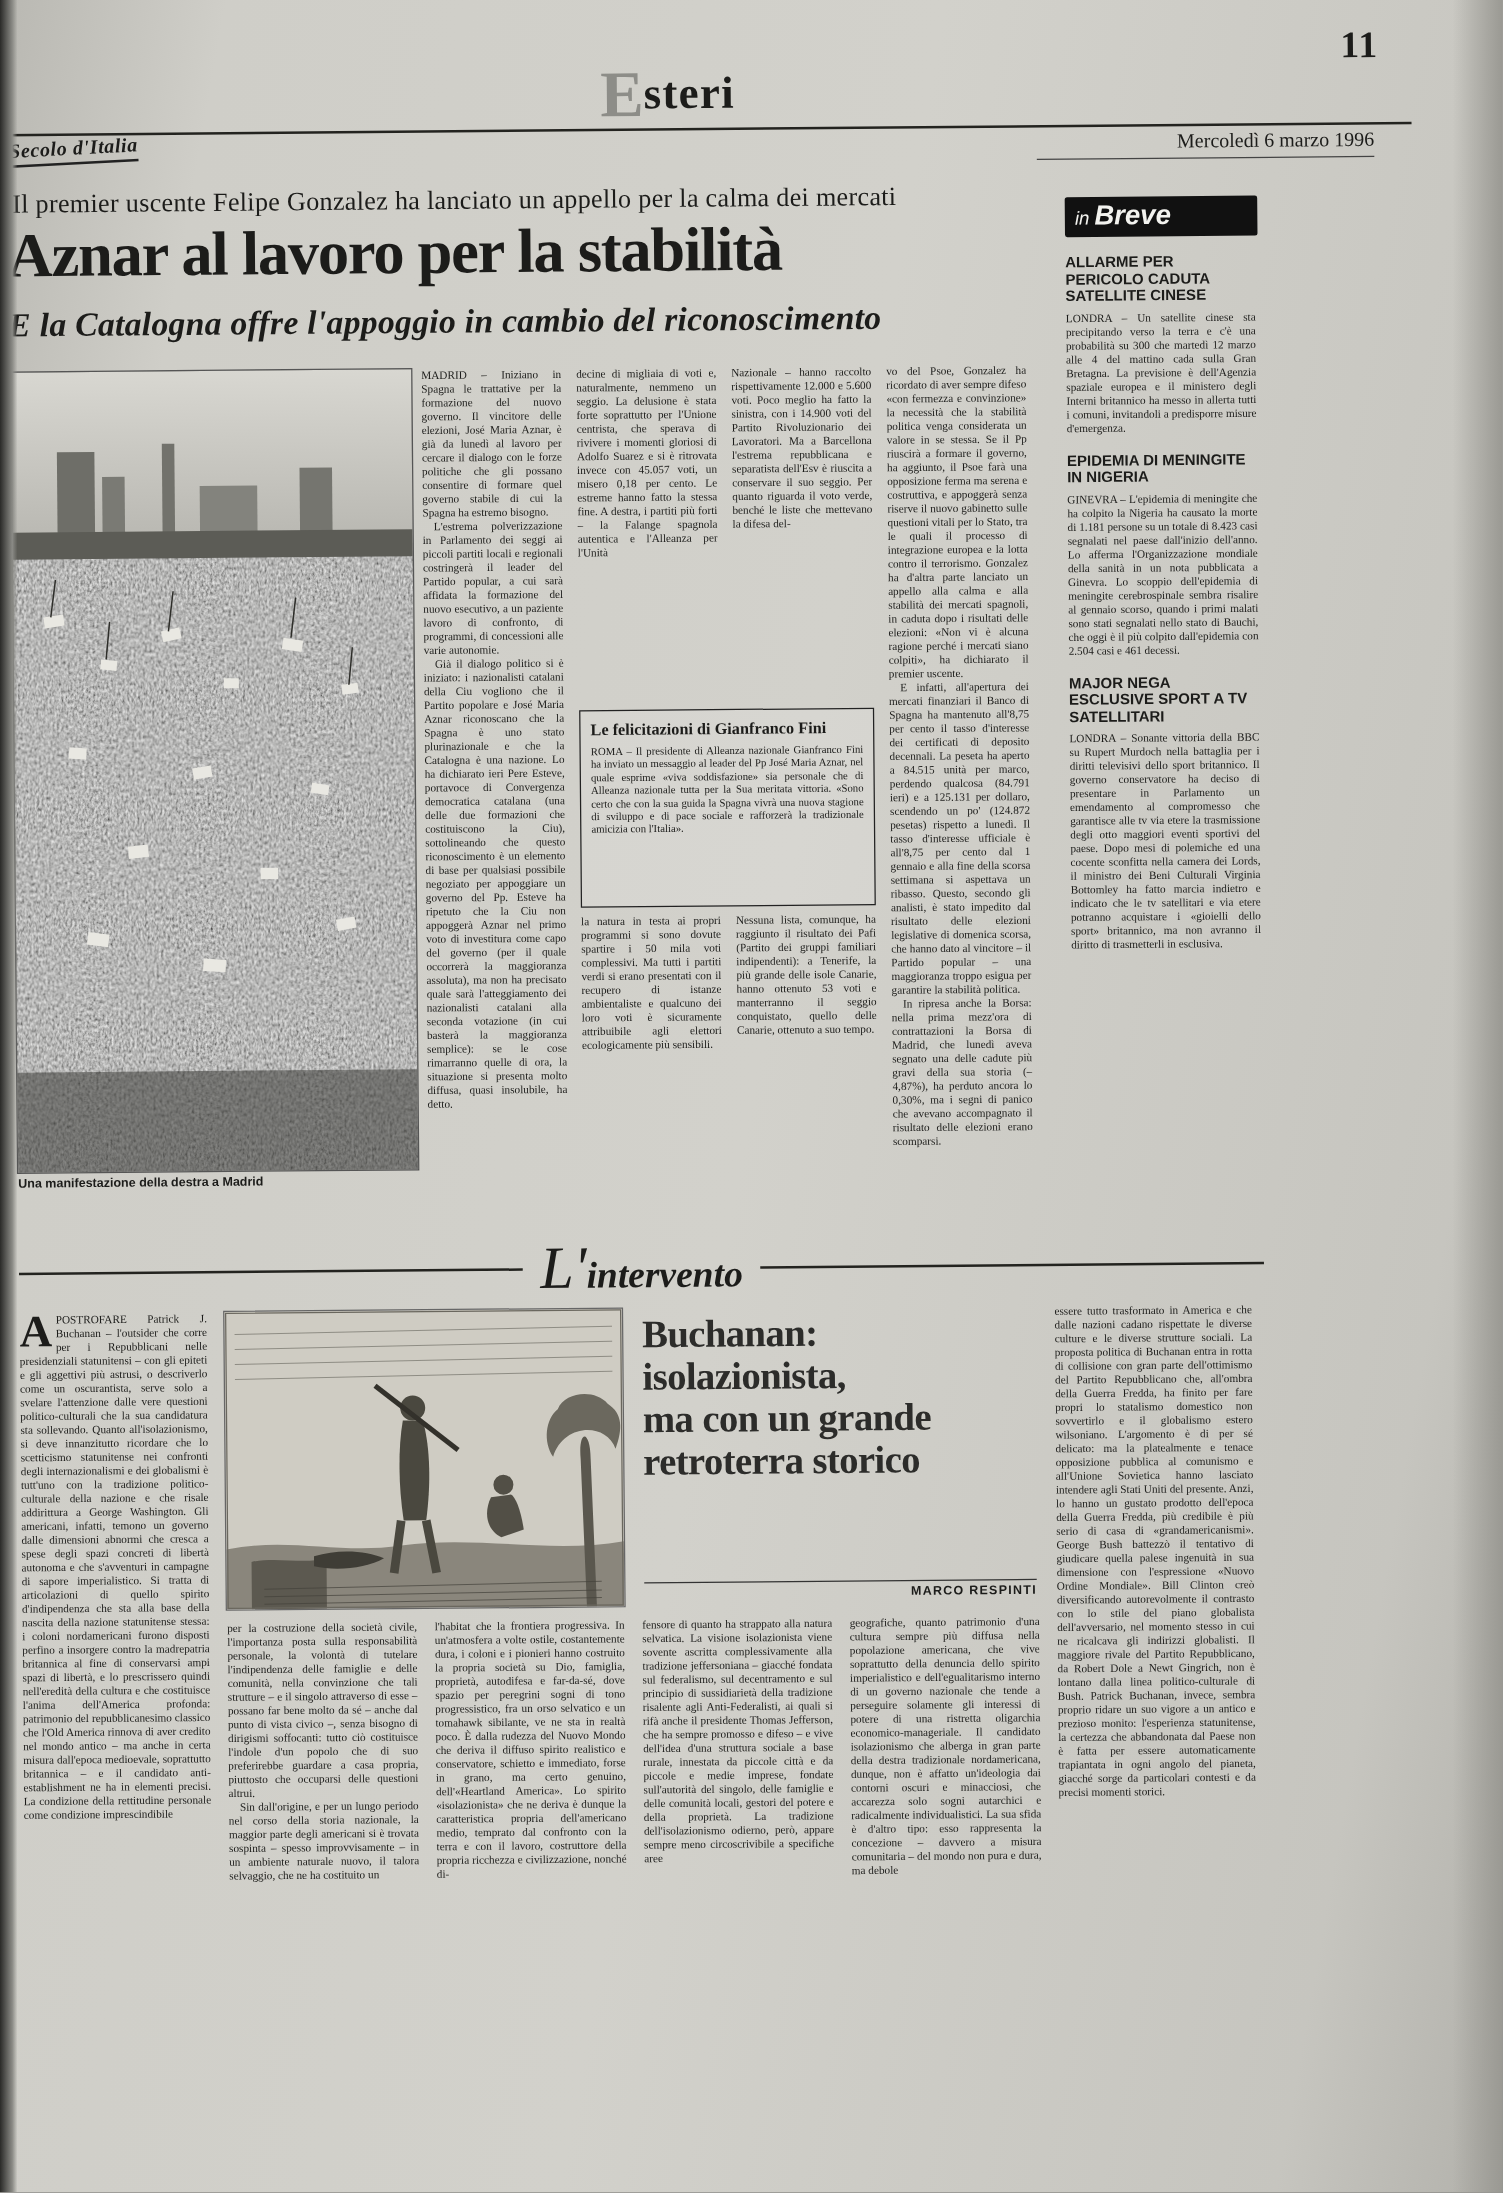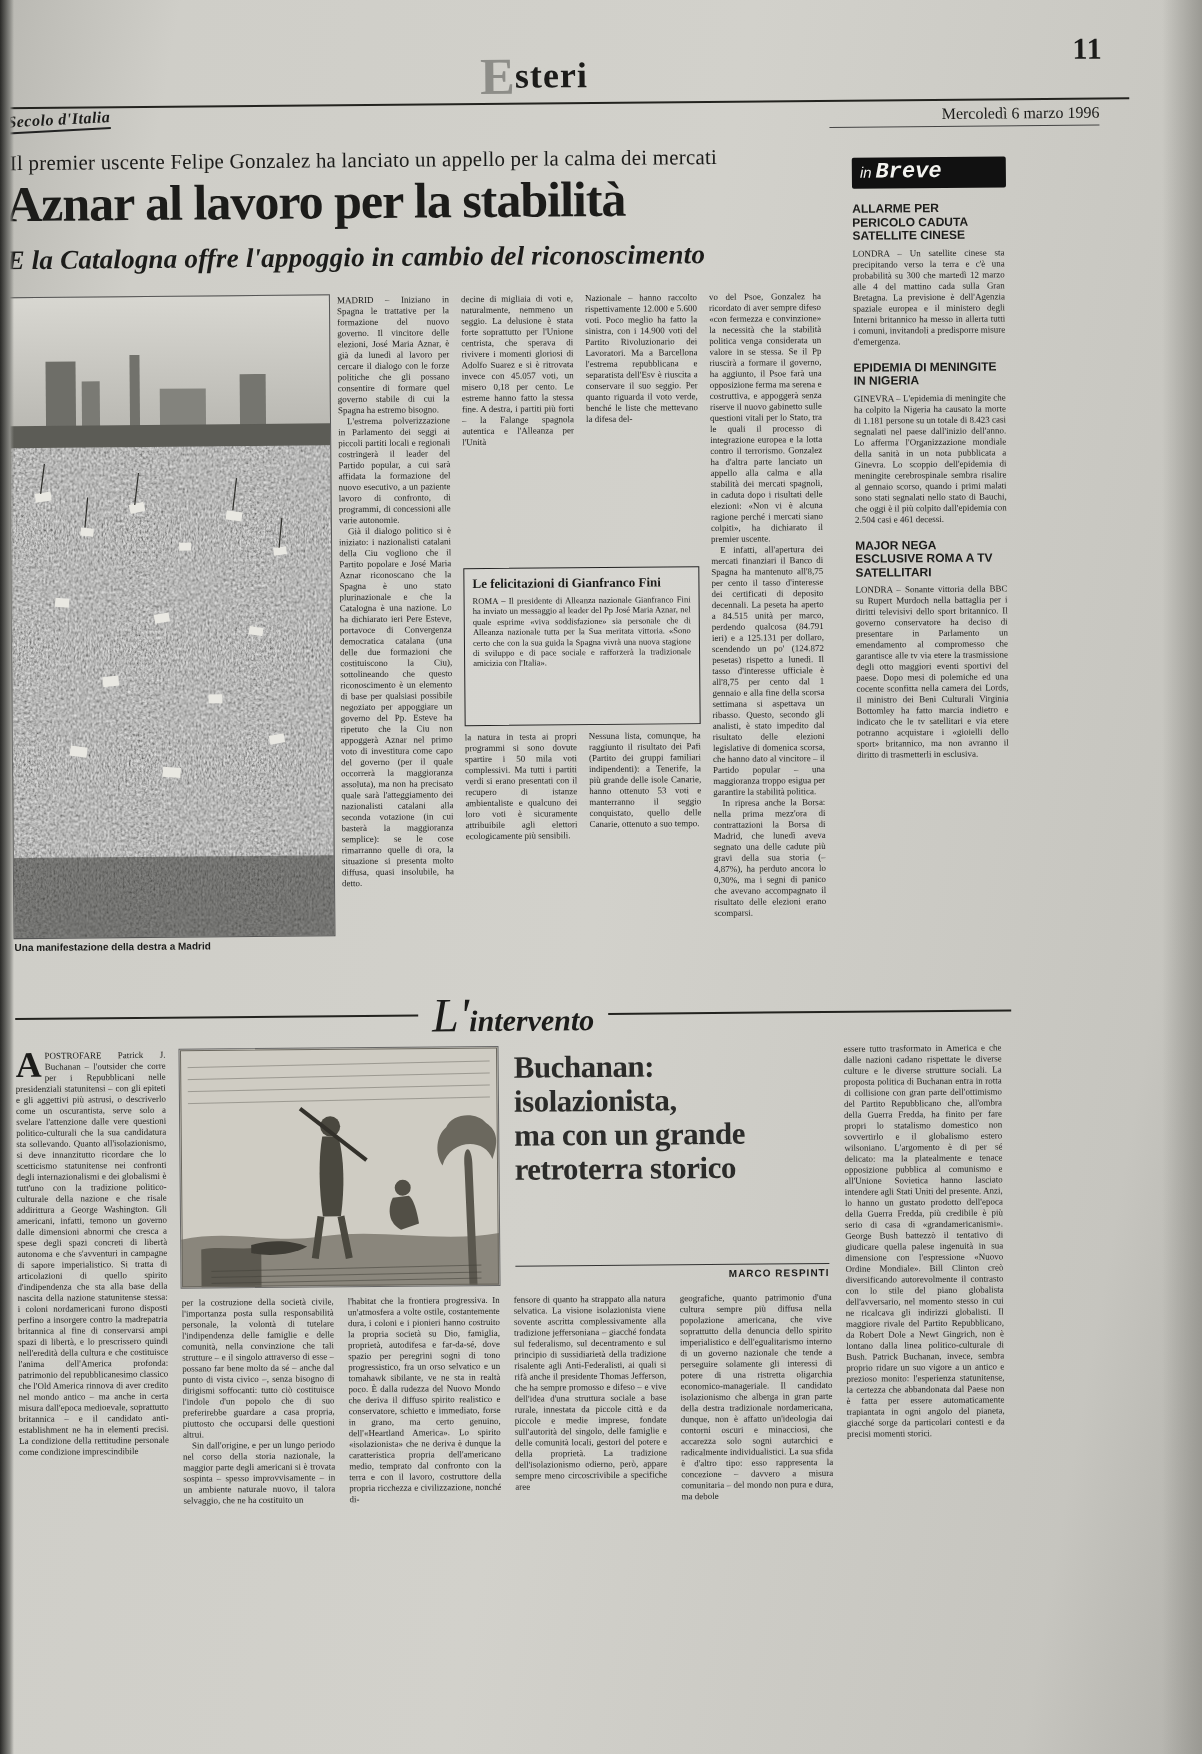--- a/index.html
+++ b/index.html
@@ -9,21 +9,21 @@
     color:#1c1c1a;
     font-family:"Liberation Serif", serif;
   }
   .paper::before{content:"";position:absolute;left:0;top:0;bottom:0;width:14px;
     background:linear-gradient(90deg,#2a2a28,#8a8a85 70%,transparent);z-index:5;}
   .paper::after{content:"";position:absolute;right:0;top:0;bottom:0;width:40px;
     background:linear-gradient(270deg,#9a9993,transparent);z-index:5;}
   .content{position:absolute;inset:0;transform:rotate(-0.5deg);}
 
   
-  .pagenum{position:absolute;top:36px;right:92px;font-size:30px;font-weight:bold;letter-spacing:1px;}
+  .pagenum{position:absolute;top:24px;right:92px;font-size:30px;font-weight:bold;letter-spacing:1px;}
   .section-title{position:absolute;top:46px;left:0;right:120px;text-align:center;}
   .section-initial{font-size:52px;font-weight:bold;color:#8d8d88;font-family:"Liberation Serif",serif;vertical-align:-6px;}
   .section-rest{font-size:36px;font-weight:bold;letter-spacing:1px;}
   .rule-top{position:absolute;top:102px;left:10px;right:66px;height:2px;background:#23231f;}
   .masthead{position:absolute;top:106px;left:14px;font-size:16px;font-weight:bold;font-style:italic;
     transform:rotate(-2.5deg);letter-spacing:0.5px;border-bottom:2px solid #222;padding-bottom:1px;}
   .dateline{position:absolute;top:108px;right:96px;width:270px;text-align:right;font-size:16px;
     border-bottom:1px solid #444;padding-bottom:3px;}
 
   
@@ -49,21 +49,21 @@
   .row-top .half{height:268px;}
   .row-bottom .half{height:238px;}
   .fini-box{border:1px solid #222;margin:6px 0;padding:7px 8px;height:148px;overflow:hidden;background:rgba(255,255,255,0.12);}
   .fini-title{font-size:13px;font-weight:bold;margin-bottom:4px;}
   .fini-body{font-size:8.6px;line-height:10.4px;text-align:justify;}
 
   
   .sidebar{position:absolute;top:160px;left:858px;width:152px;}
   .inbreve-bar{background:#111;color:#f3f3ef;padding:2px 8px 4px;border-radius:2px;width:138px;}
   .inbreve-in{font-size:15px;font-style:italic;font-family:Liberation Sans, sans-serif;}
-  .inbreve-breve{font-size:22px;font-style:italic;font-weight:bold;font-family:Liberation Mono, monospace;}
+  .inbreve-breve{font-size:22px;font-style:italic;font-weight:bold;font-family:Liberation Sans, sans-serif;}
   .brief-item{margin-top:14px;}
   .brief-title{font-family:"Liberation Sans",sans-serif;font-weight:bold;font-size:12px;line-height:13.5px;margin-bottom:5px;}
   .brief-body{font-size:9px;line-height:11px;text-align:justify;}
 
   
   .intervento-head{position:absolute;top:986px;left:14px;width:996px;display:flex;align-items:center;gap:14px;}
   .intervento-head .line{flex:1;height:2px;background:#23231f;}
   .intervento-title{white-space:nowrap;}
   .intervento-initial{font-size:48px;font-style:italic;font-family:"Liberation Serif",serif;}
   .intervento-rest{font-size:30px;font-weight:bold;font-style:italic;}
@@ -202,21 +202,21 @@
       </div>
       <div class="brief-item">
         <div class="brief-title">ALLARME PER PERICOLO CADUTA SATELLITE CINESE</div>
         <div class="brief-body">LONDRA – Un satellite cinese sta precipitando verso la terra e c'è una probabilità su 300 che martedì 12 marzo alle 4 del mattino cada sulla Gran Bretagna. La previsione è dell'Agenzia spaziale europea e il ministero degli Interni britannico ha messo in allerta tutti i comuni, invitandoli a predisporre misure d'emergenza.</div>
       </div>
       <div class="brief-item">
         <div class="brief-title">EPIDEMIA DI MENINGITE IN NIGERIA</div>
         <div class="brief-body">GINEVRA – L'epidemia di meningite che ha colpito la Nigeria ha causato la morte di 1.181 persone su un totale di 8.423 casi segnalati nel paese dall'inizio dell'anno. Lo afferma l'Organizzazione mondiale della sanità in un nota pubblicata a Ginevra. Lo scoppio dell'epidemia di meningite cerebrospinale sembra risalire al gennaio scorso, quando i primi malati sono stati segnalati nello stato di Bauchi, che oggi è il più colpito dall'epidemia con 2.504 casi e 461 decessi.</div>
       </div>
       <div class="brief-item">
-        <div class="brief-title">MAJOR NEGA ESCLUSIVE ROMA A TV SATELLITARI</div>
+        <div class="brief-title">MAJOR NEGA ESCLUSIVE SPORT A TV SATELLITARI</div>
         <div class="brief-body">LONDRA – Sonante vittoria della BBC su Rupert Murdoch nella battaglia per i diritti televisivi dello sport britannico. Il governo conservatore ha deciso di presentare in Parlamento un emendamento al compromesso che garantisce alle tv via etere la trasmissione degli otto maggiori eventi sportivi del paese. Dopo mesi di polemiche ed una cocente sconfitta nella camera dei Lords, il ministro dei Beni Culturali Virginia Bottomley ha fatto marcia indietro e indicato che le tv satellitari e via etere potranno acquistare i «gioielli dello sport» britannico, ma non avranno il diritto di trasmetterli in esclusiva.</div>
       </div>
     </div>
 
     <div class="intervento-head">
       <div class="line"></div>
       <div class="intervento-title">
         <span class="intervento-initial">L'</span><span class="intervento-rest">intervento</span>
       </div>
       <div class="line"></div>

